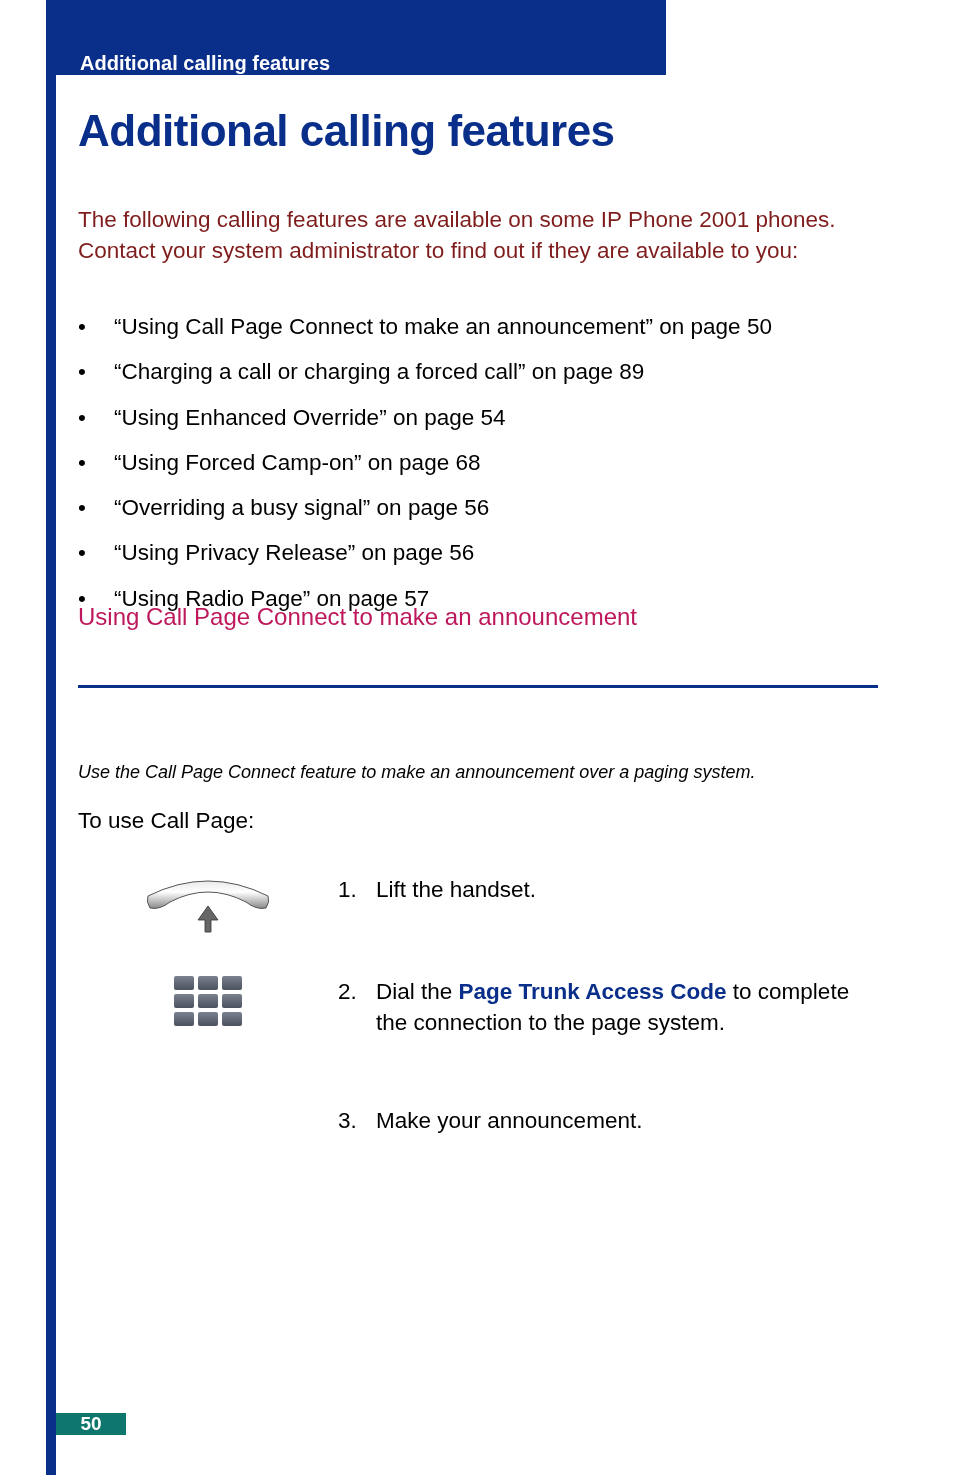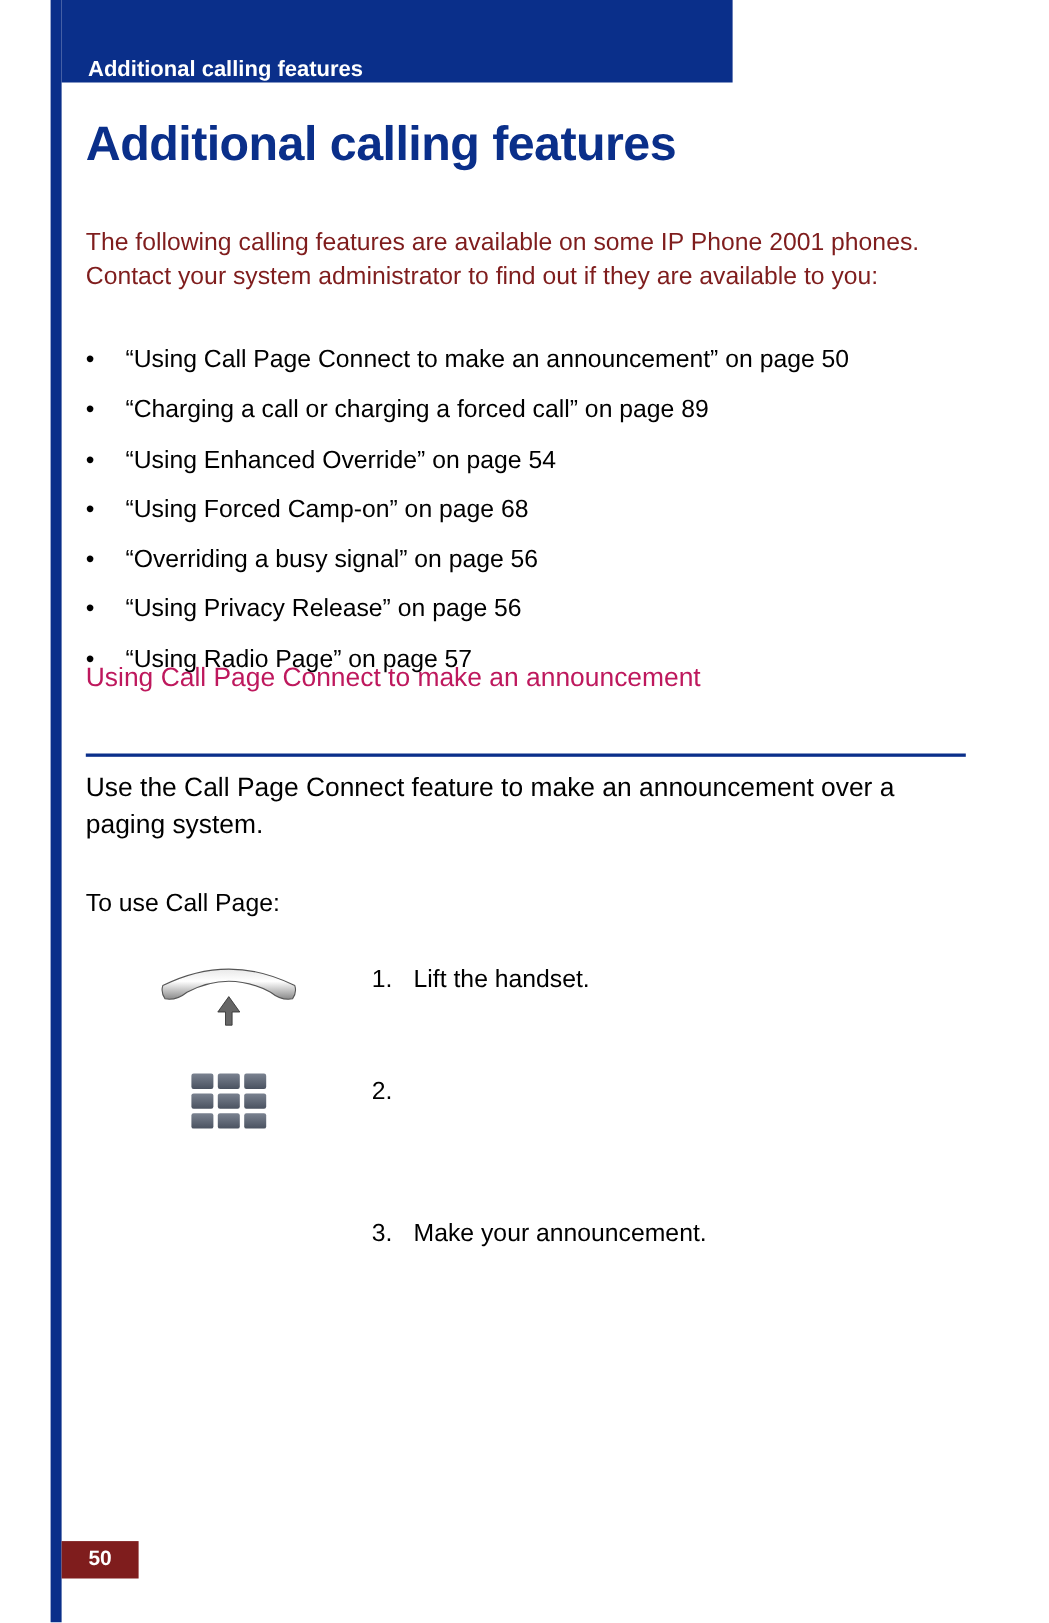--- a/index.html
+++ b/index.html
@@ -95,24 +95,25 @@
       position: absolute;
       left: 78px;
       top: 685px;
       width: 800px;
       height: 3px;
       background: #0a2f8a;
     }
     .section-desc {
       position: absolute;
       left: 78px;
-      top: 700px;
-      width: 800px;
-      font-size: 24px;
-      line-height: 1.38;
+      top: 760px;
+      width: 800px;
+      font-size: 18px;
+      line-height: 1.38;
+      font-style: italic;
     }
     .subsection {
       position: absolute;
       left: 78px;
       top: 808px;
       font-size: 22.5px;
       font-weight: normal;
     }
     .step-row {
       position: absolute;
@@ -140,22 +141,22 @@
     .step3 { left: 78px; top: 1105px; }
     .code-highlight {
       color: #0a2f8a;
       font-weight: bold;
     }
     .page-number-box {
       position: absolute;
       left: 56px;
       bottom: 40px;
       width: 70px;
-      height: 34px;
-      background: #7f1d1d;
+      height: 22px;
+      background: #0f766e;
       color: #ffffff;
       font-weight: bold;
       font-size: 19px;
       display: flex;
       align-items: center;
       justify-content: center;
     }
     
     .handset-svg {
       width: 140px;
@@ -250,20 +251,23 @@
           <div class="key"></div>
         <div class="key"></div>
           <div class="key"></div>
           <div class="key"></div>
         <div class="key"></div>
           <div class="key"></div>
           <div class="key"></div>
       </div>
     </div>
     <div class="step-number">2.</div>
+    <div class="step-text">
+      <span>Dial the </span><span class="code-highlight">Page Trunk Access Code</span><span> to complete the connection to the page system.</span>
+    </div>
   </div>
 
   <div class="step-row step3">
     <div class="step-icon"></div>
     <div class="step-number">3.</div>
     <div class="step-text">Make your announcement.</div>
   </div>
 
   <div class="page-number-box">50</div>
 

